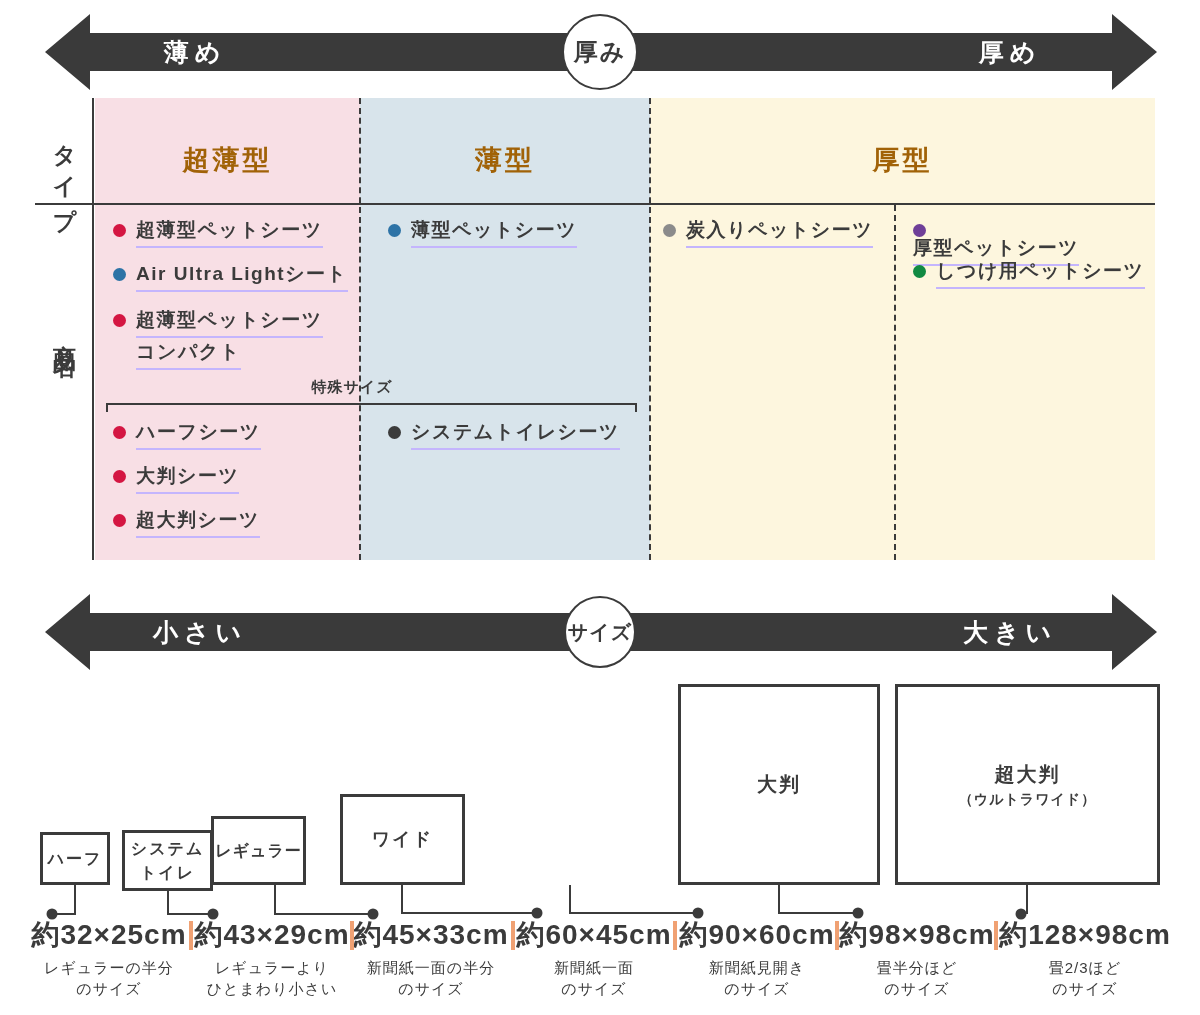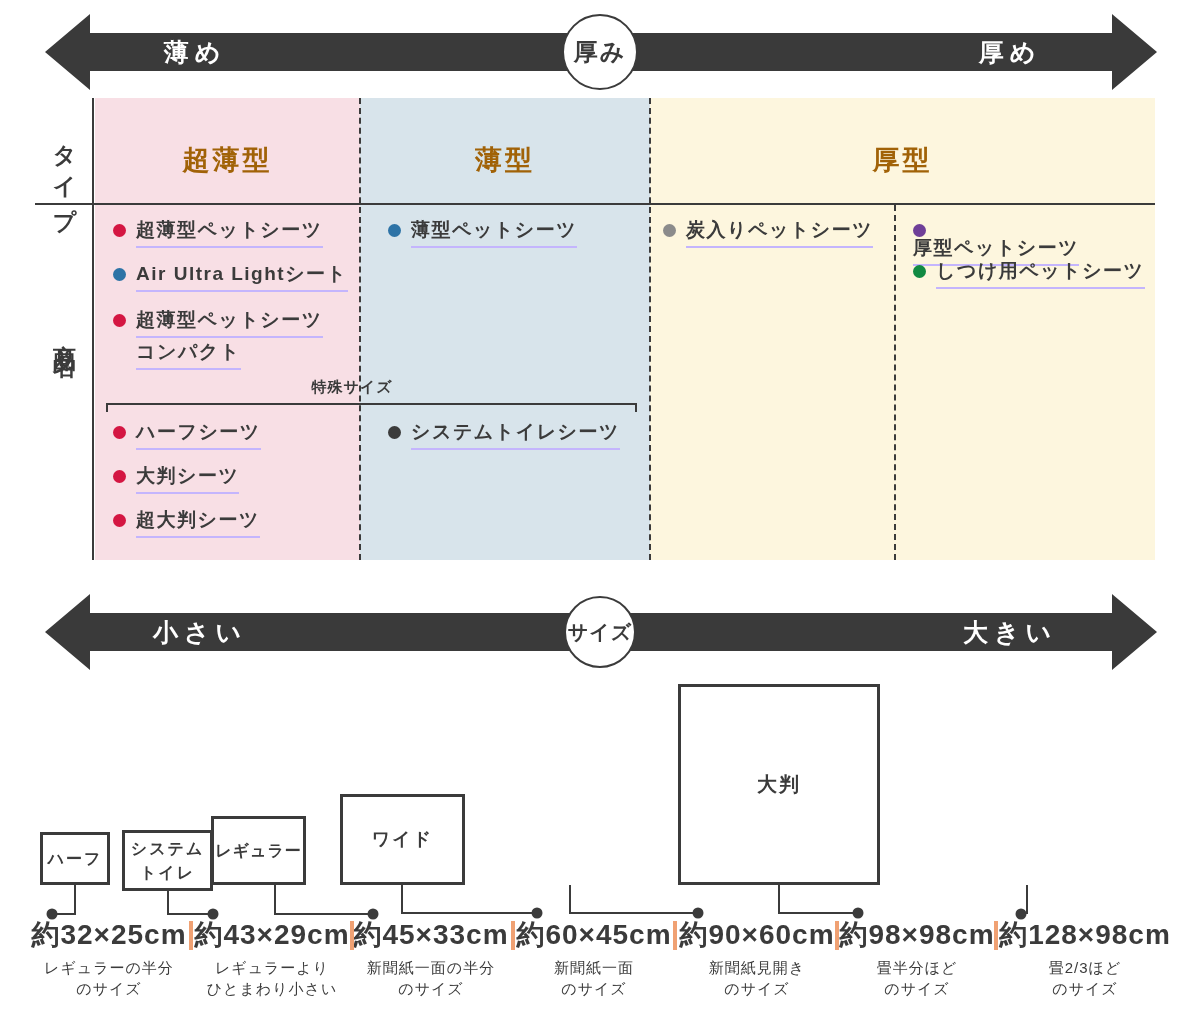--- a/index.html
+++ b/index.html
@@ -187,20 +187,24 @@
   </div>
   <div class="sbox" style="left:211px; top:816px; width:95px; height:69px;">
     <div class="bname" style="font-size:16px; letter-spacing:1px;">レギュラー</div>
   </div>
   <div class="sbox" style="left:340px; top:794px; width:125px; height:91px;">
     <div class="bname" style="font-size:18px;">ワイド</div>
   </div>
   <div class="sbox" style="left:678px; top:684px; width:202px; height:201px;">
     <div class="bname" style="font-size:20px;">大判</div>
   </div>
+  <div class="sbox" style="left:895px; top:684px; width:265px; height:201px;">
+    <div class="bname" style="font-size:20px;">超大判</div>
+    <div class="bname2">（ウルトラワイド）</div>
+  </div>
 
   <div class="dim" style="left:29px;  width:160px;">約32×25cm</div>
   <div class="dim" style="left:192px; width:160px;">約43×29cm</div>
   <div class="dim" style="left:351px; width:160px;">約45×33cm</div>
   <div class="dim" style="left:514px; width:160px;">約60×45cm</div>
   <div class="dim" style="left:677px; width:160px;">約90×60cm</div>
   <div class="dim" style="left:837px; width:160px;">約98×98cm</div>
   <div class="dim" style="left:997px; width:176px;">約128×98cm</div>
 
   <div class="osep" style="left: 189px; background-color: rgb(240, 161, 115);"></div>

